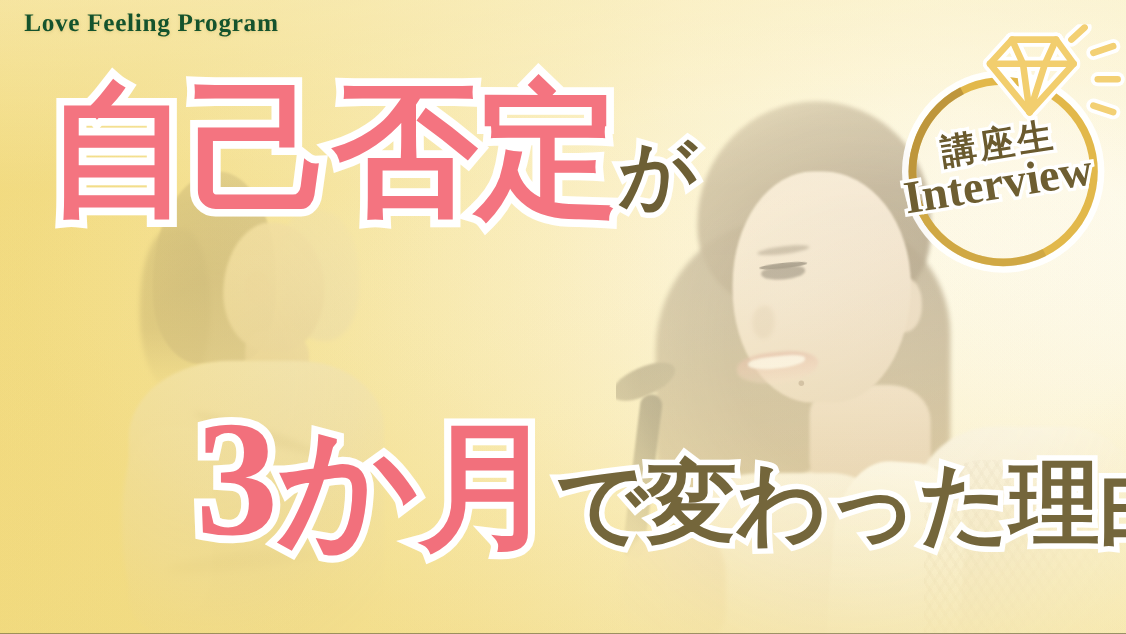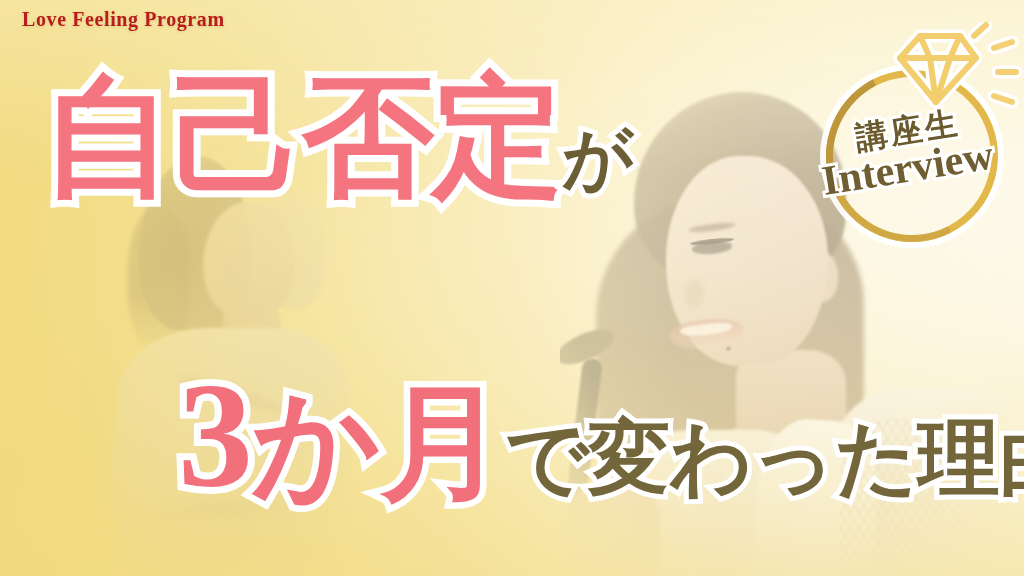--- a/index.html
+++ b/index.html
@@ -334,24 +334,24 @@
     inset: 0;
     background: radial-gradient(68% 62% at 70% 46%, rgba(255,253,244,.24) 0%, rgba(255,250,226,.10) 48%, rgba(240,214,116,.24) 100%);
     pointer-events: none;
   }
 
   
   .brand {
     position: absolute;
     left: 22px;
     top: 8px;
-    font-size: 20px;
+    font-size: 23px;
     font-weight: 700;
     letter-spacing: .6px;
-    color: #b91c1c;
+    color: #14532d;
     text-shadow: 0 1px 3px rgba(180,150,60,.30);
     white-space: nowrap;
   }
 
   
   .headline {
     position: absolute;
     inset: 0;
     pointer-events: none;
   }

